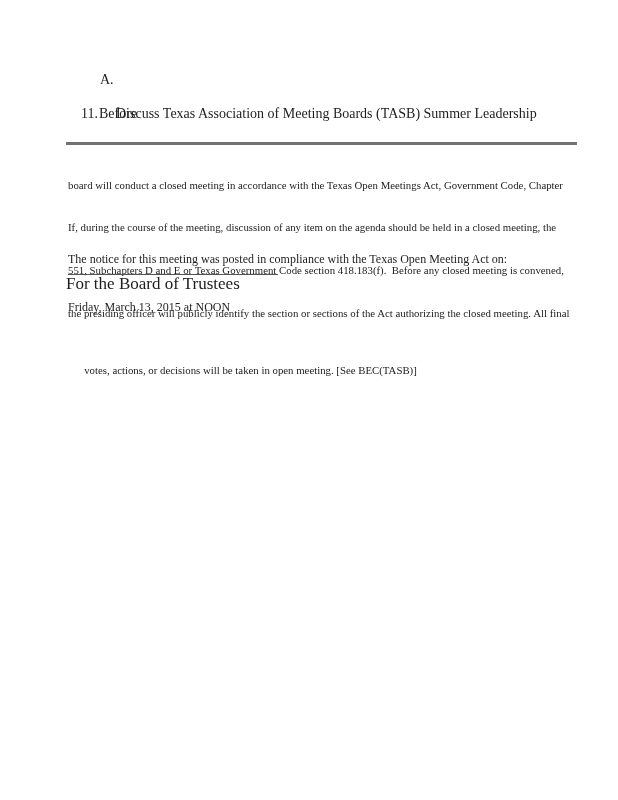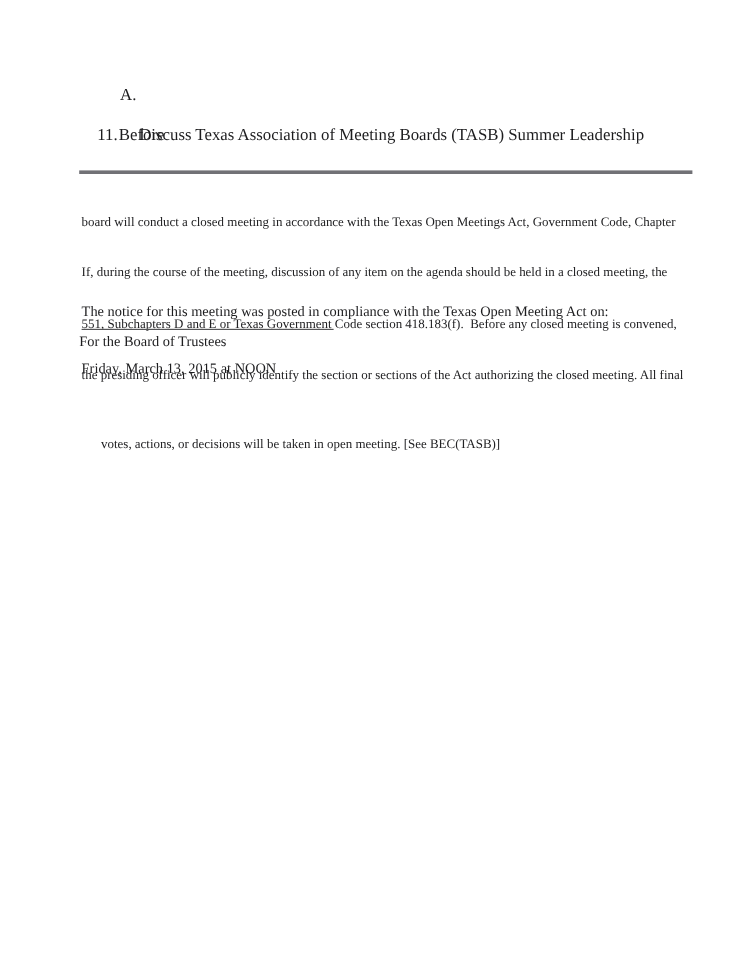--- a/index.html
+++ b/index.html
@@ -77,21 +77,21 @@
     left: 68px;
     top: 274px;
     width: 210px;
     height: 0;
     border-top: 1.5px solid #555557;
   }
   .signature-label {
     position: absolute;
     left: 66px;
     top: 276px;
-    font-size: 12px;
+    font-size: 17px;
     line-height: 16px;
     white-space: pre;
   }
 </style>
 </head>
 <body>
 
 <div class="page">
 
   <div class="agenda-subitem">

